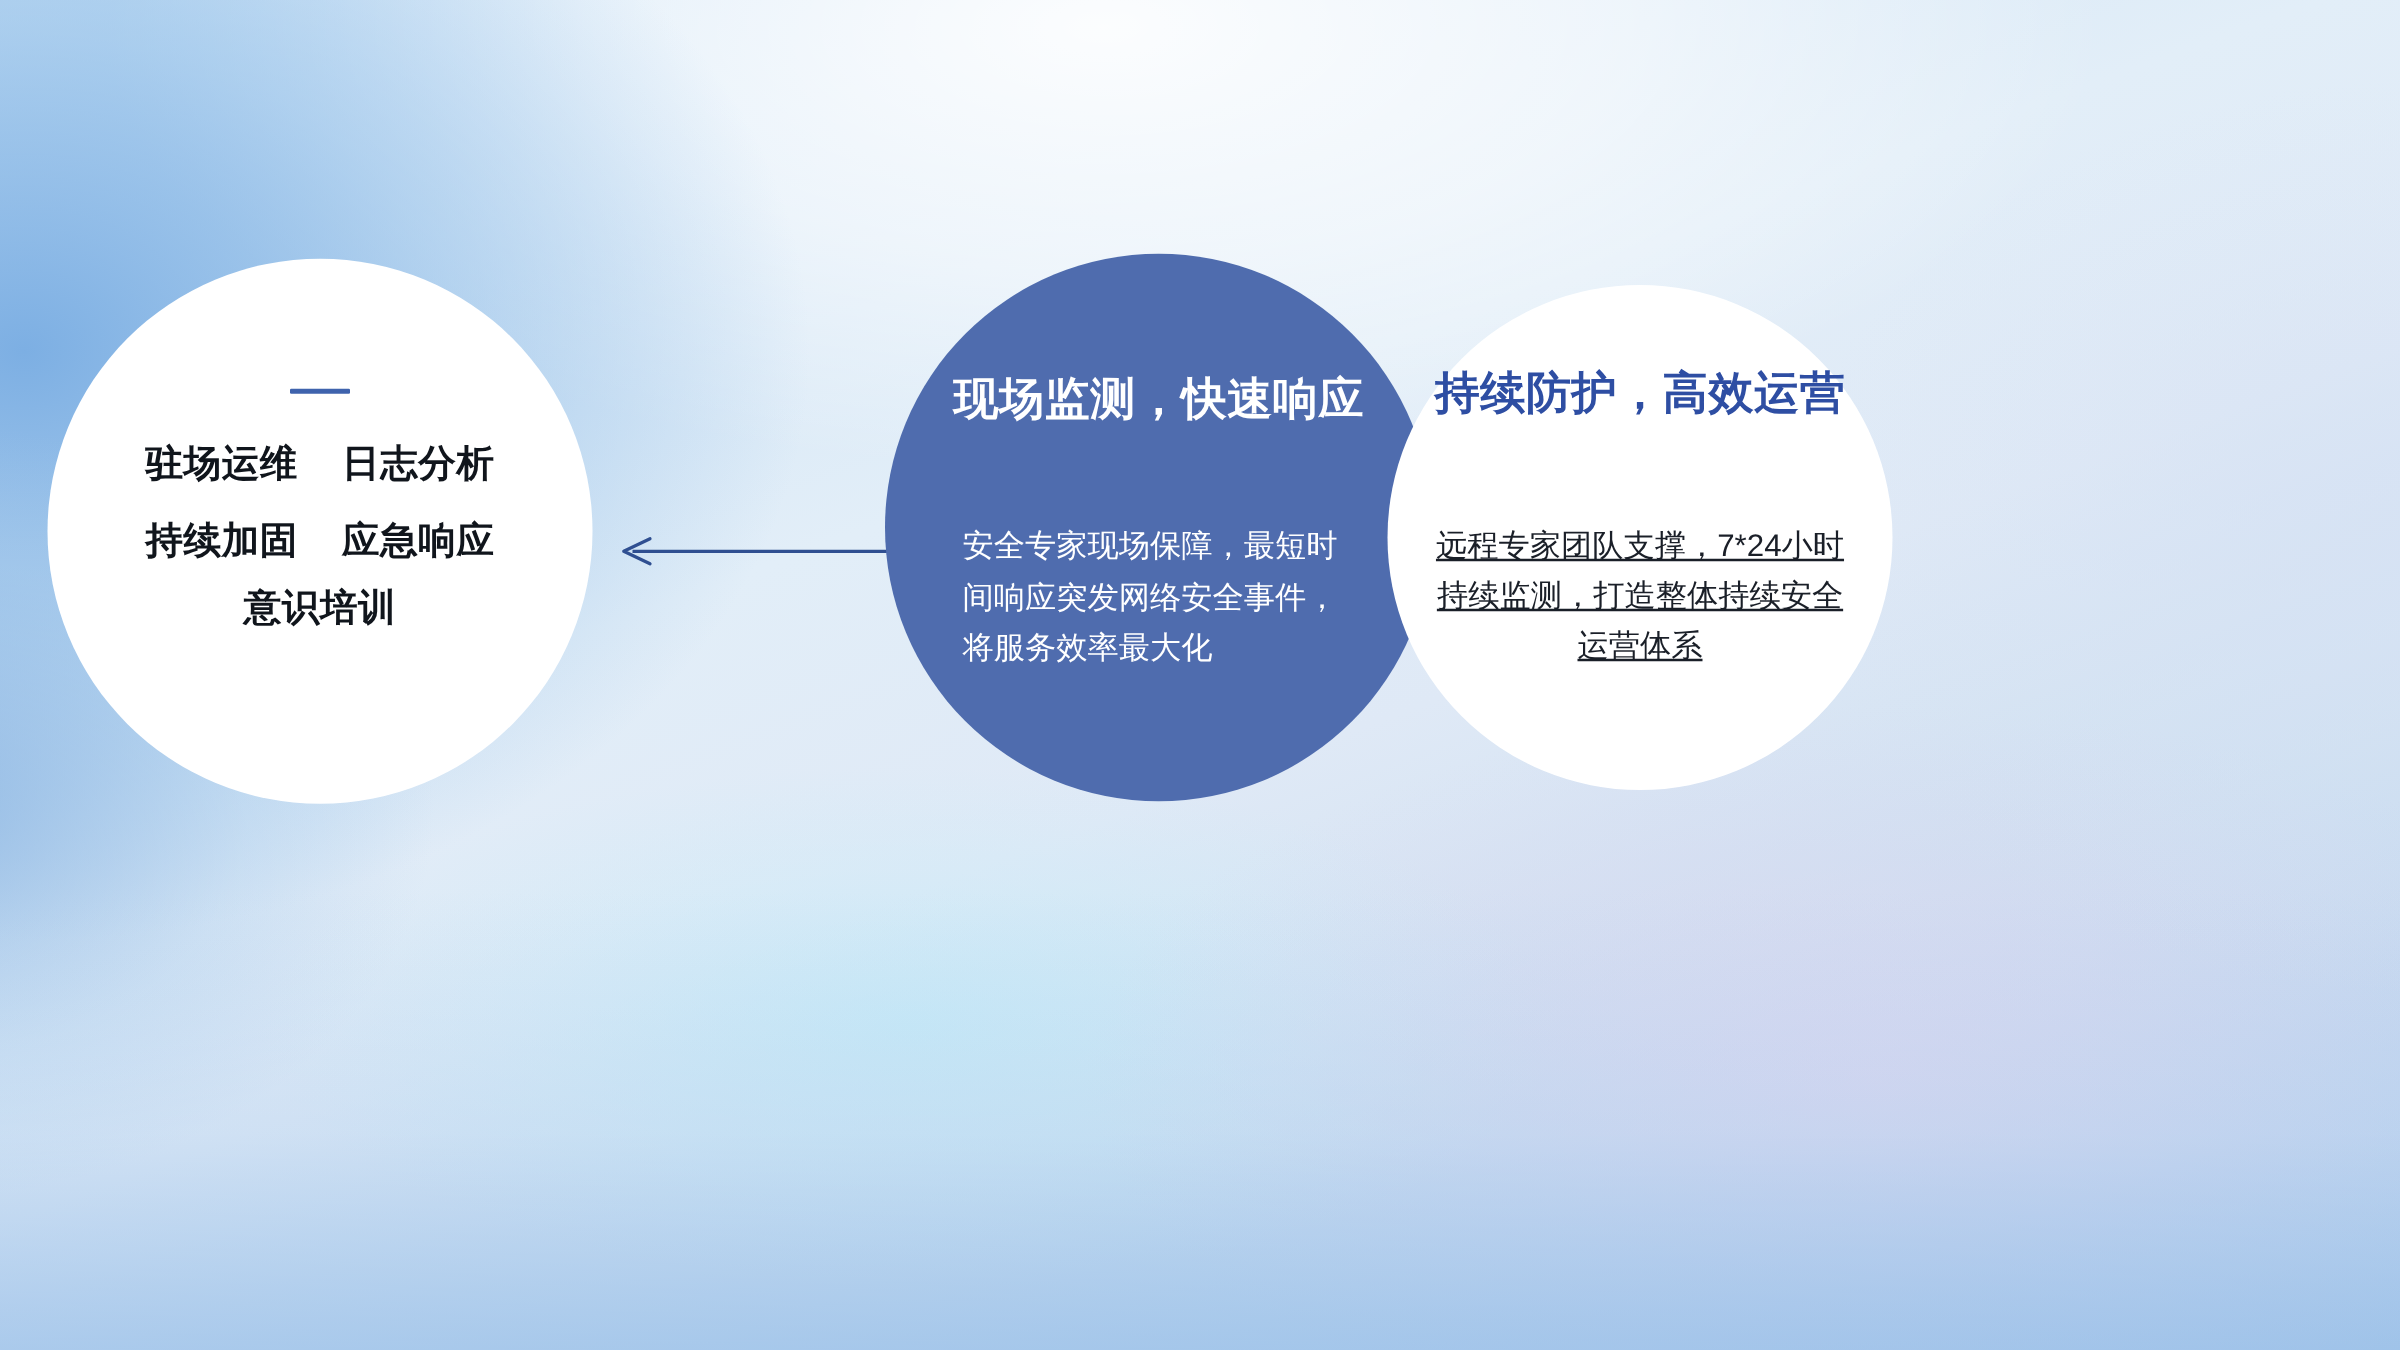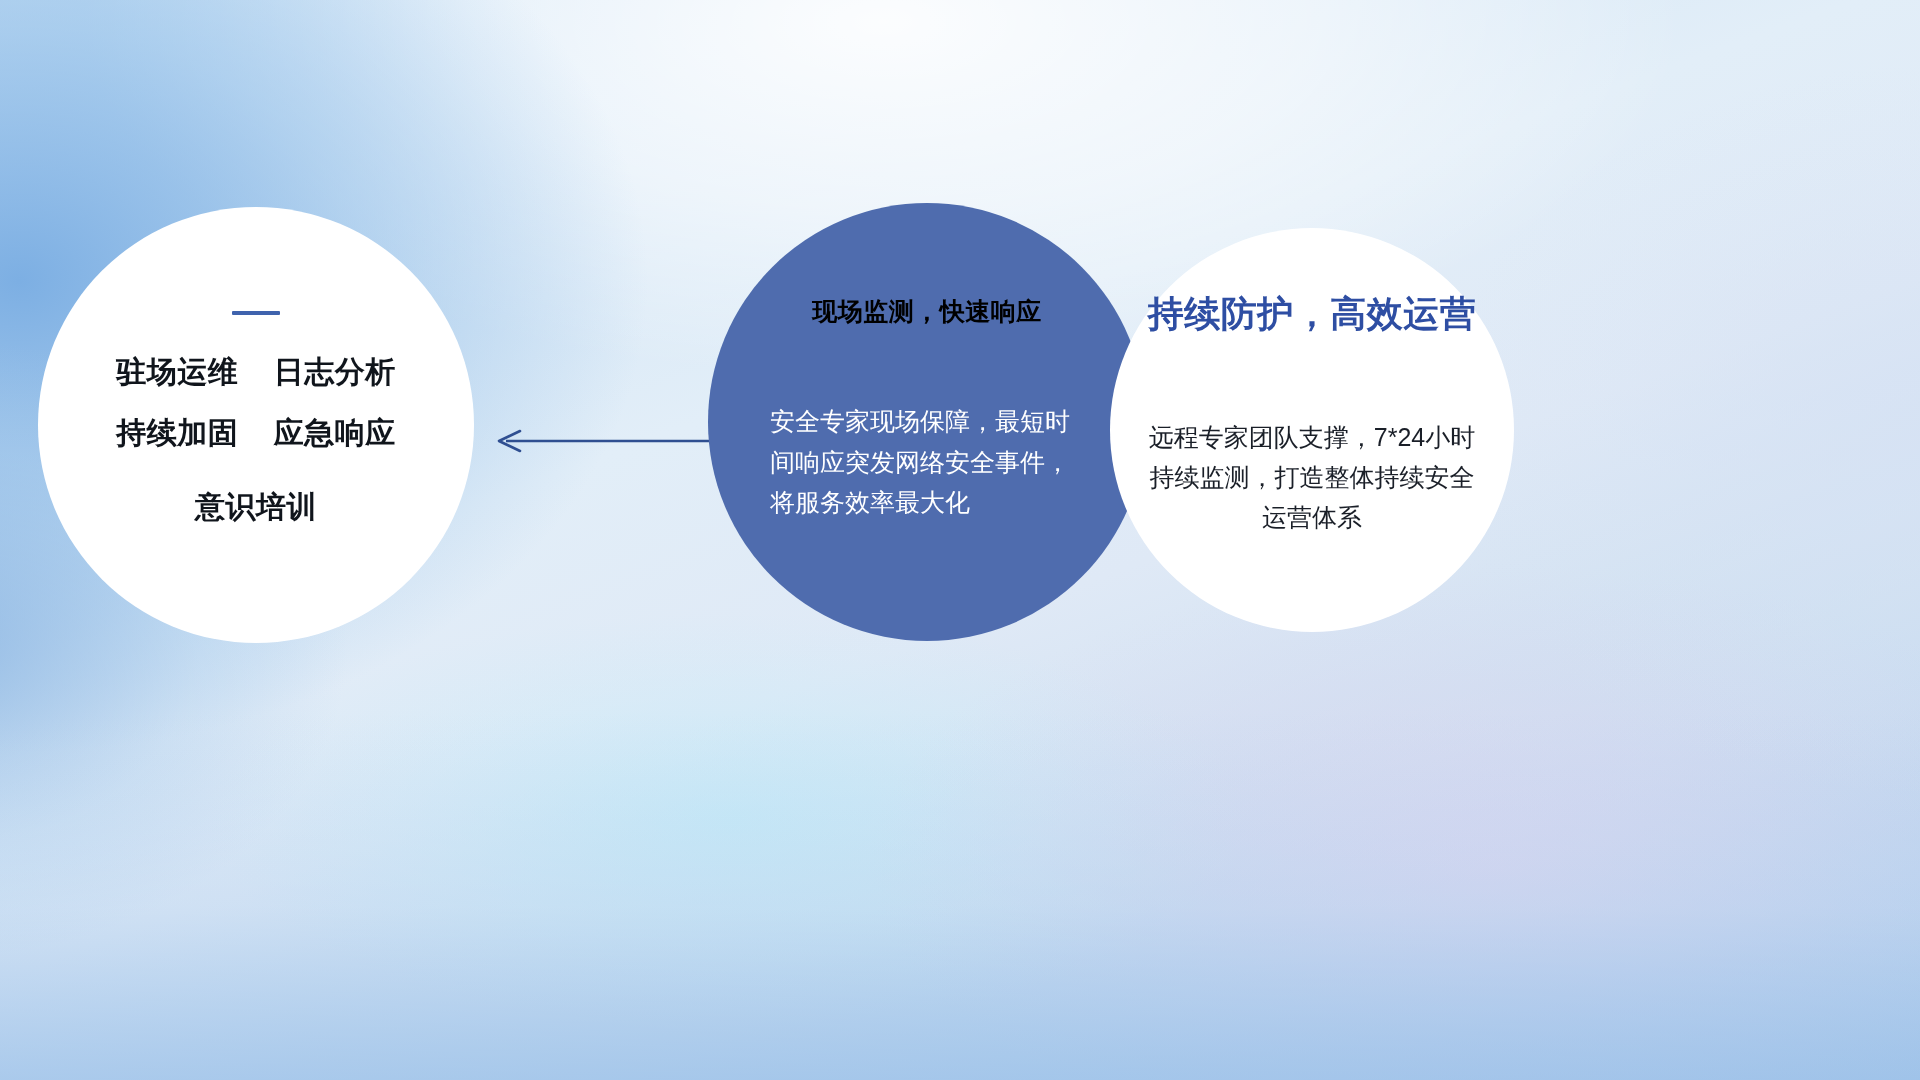--- a/index.html
+++ b/index.html
@@ -128,35 +128,35 @@
   .left-line {
     font-size: 30px;
     font-weight: bold;
     color: #10151c;
     line-height: 1.0;
     letter-spacing: 0.5px;
     white-space: pre;
   }
 
   #left-line-1 { margin-bottom: 31px; }
-  #left-line-2 { margin-bottom: 44px; }
+  #left-line-2 { margin-bottom: 24px; }
 
   
   #mid-content {
     position: absolute;
     left: 0; right: 0;
     top: 92px;
     text-align: center;
     padding: 0 18px;
   }
 
   #mid-heading {
-    font-size: 25px;
+    font-size: 36px;
     font-weight: bold;
-    color: #000000;
+    color: #ffffff;
     letter-spacing: 0.5px;
     white-space: nowrap;
   }
 
   #mid-body {
     margin-top: 73px;
     font-size: 25px;
     color: #ffffff;
     line-height: 1.62;
     text-align: left;
@@ -179,20 +179,21 @@
     letter-spacing: 0.5px;
     white-space: nowrap;
   }
 
   #right-body {
     margin-top: 78px;
     font-size: 25px;
     color: #1a1f28;
     line-height: 1.60;
     padding: 0 22px;
+    text-decoration: underline;
   }
 
   
   #arrow {
     position: absolute;
     left: 480px;
     top: 414px;
     width: 240px;
     height: 54px;
     z-index: 2;

